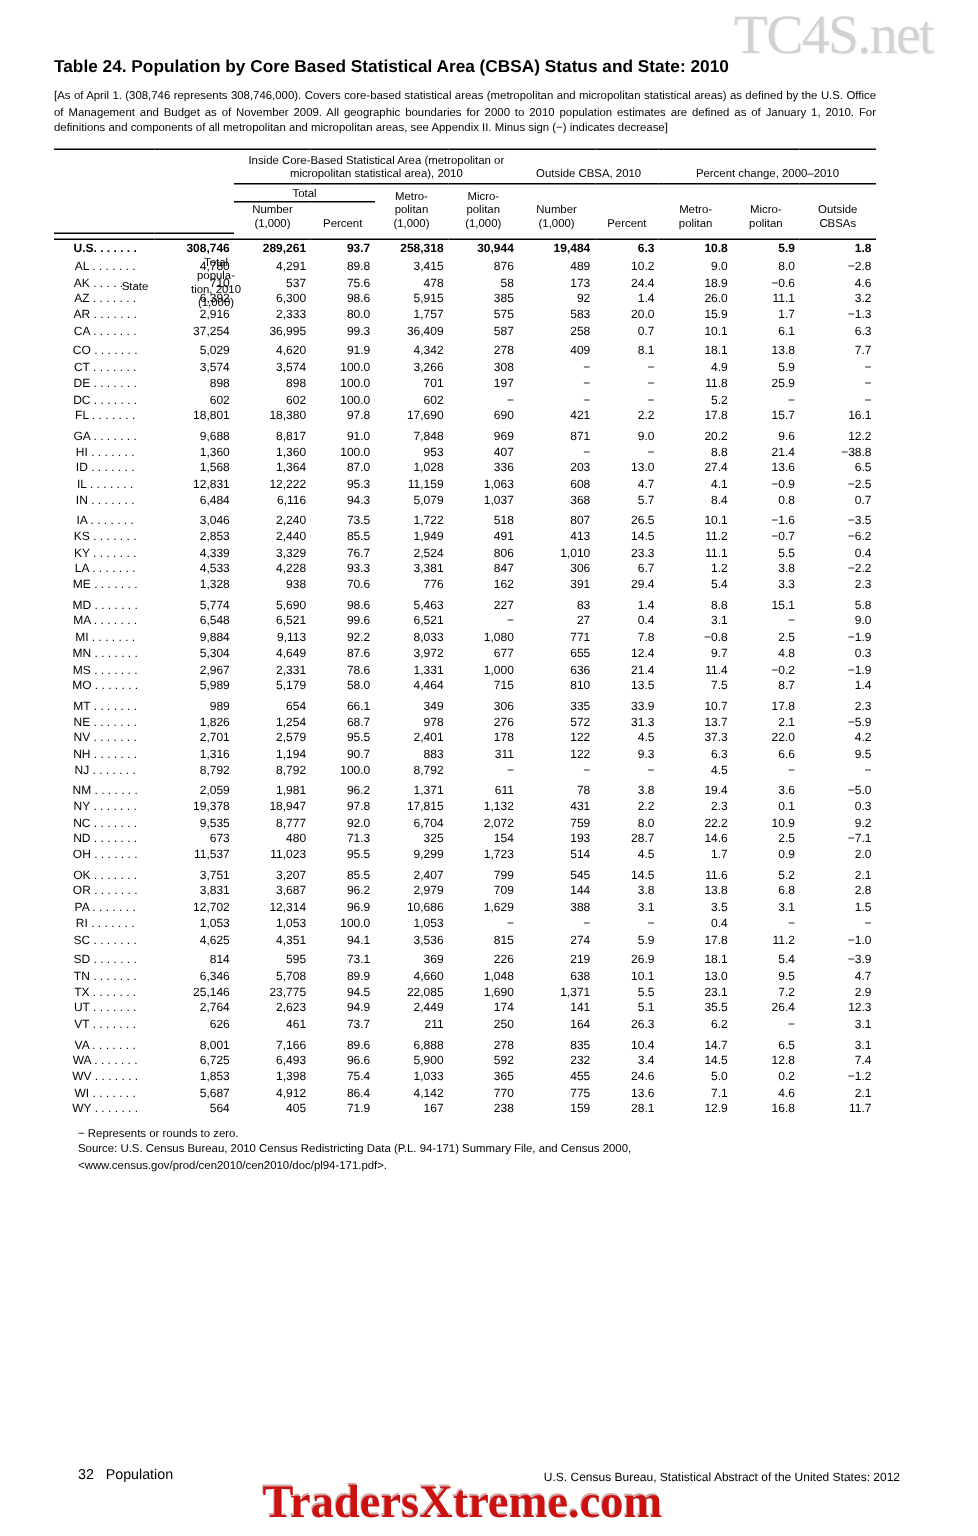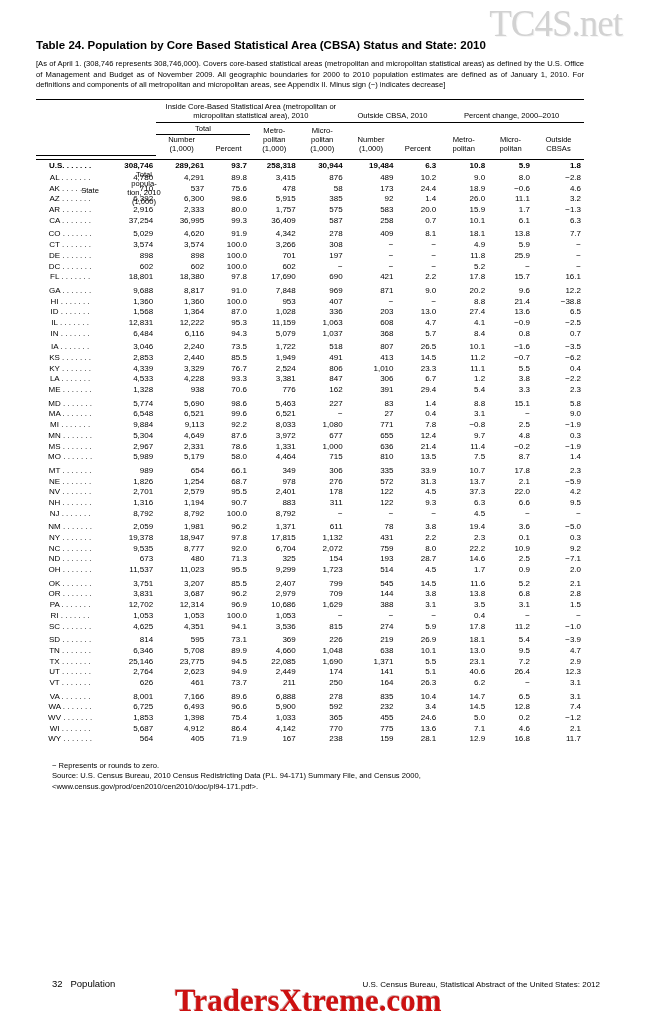--- a/index.html
+++ b/index.html
@@ -79,21 +79,21 @@
     padding-bottom: 0.35px;
     font-size: 8px;
   }
   tr.us td {
     font-weight: bold;
     padding-bottom: 2px;
   }
   tr.us td.statecell { font-weight: bold; }
   .grp-space td { height: 3px; padding: 0 !important; }
   .footer-notes {
-    margin-top: 16px;
+    margin-top: 6px;
     font-size: 7.6px;
     line-height: 1.4;
   }
   .footer-notes .indent { padding-left: 16px; }
   .pagefoot {
     position: absolute;
     left: 52px;
     top: 978px;
     font-size: 9.5px;
   }
@@ -840,21 +840,21 @@
           </tr>
           <tr>
             <td class="statecell">UT . . . . . . .</td>
             <td class="num">2,764</td>
             <td class="num">2,623</td>
             <td class="num">94.9</td>
             <td class="num">2,449</td>
             <td class="num">174</td>
             <td class="num">141</td>
             <td class="num">5.1</td>
-            <td class="num">40.6</td>
+            <td class="num">35.5</td>
             <td class="num">26.4</td>
             <td class="num">12.3</td>
           </tr>
           <tr>
             <td class="statecell">VT . . . . . . .</td>
             <td class="num">626</td>
             <td class="num">461</td>
             <td class="num">73.7</td>
             <td class="num">211</td>
             <td class="num">250</td>

